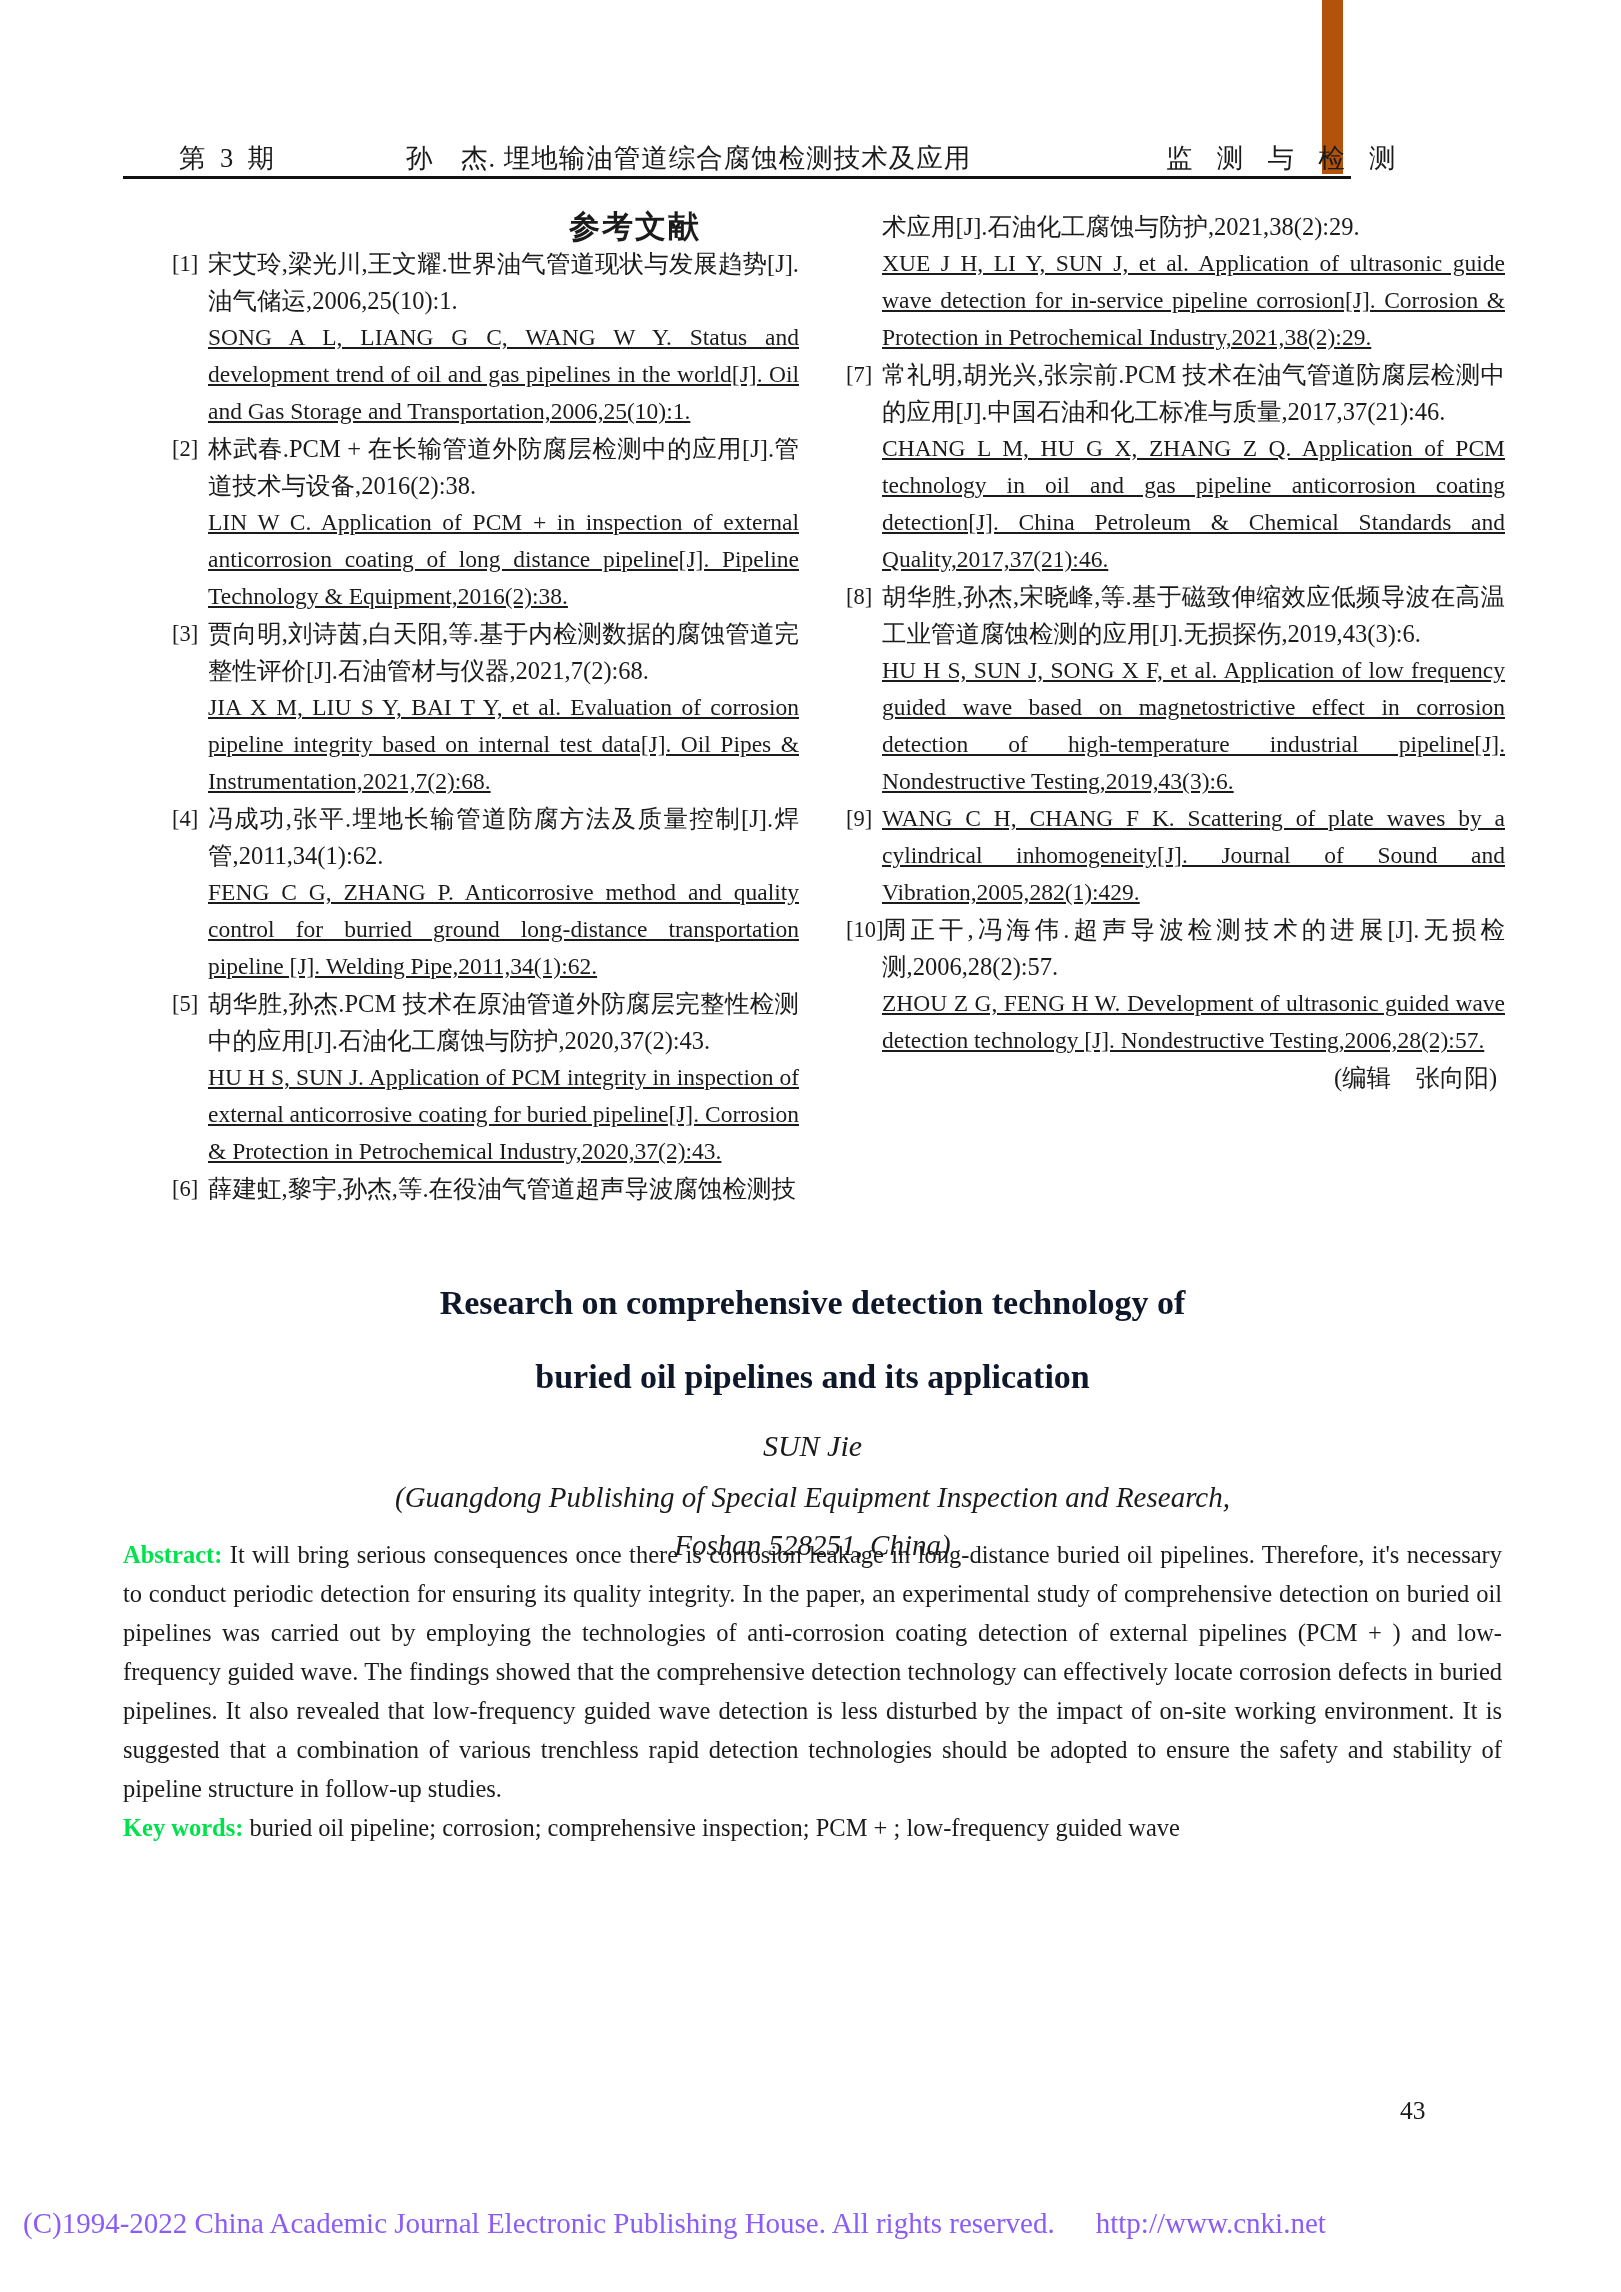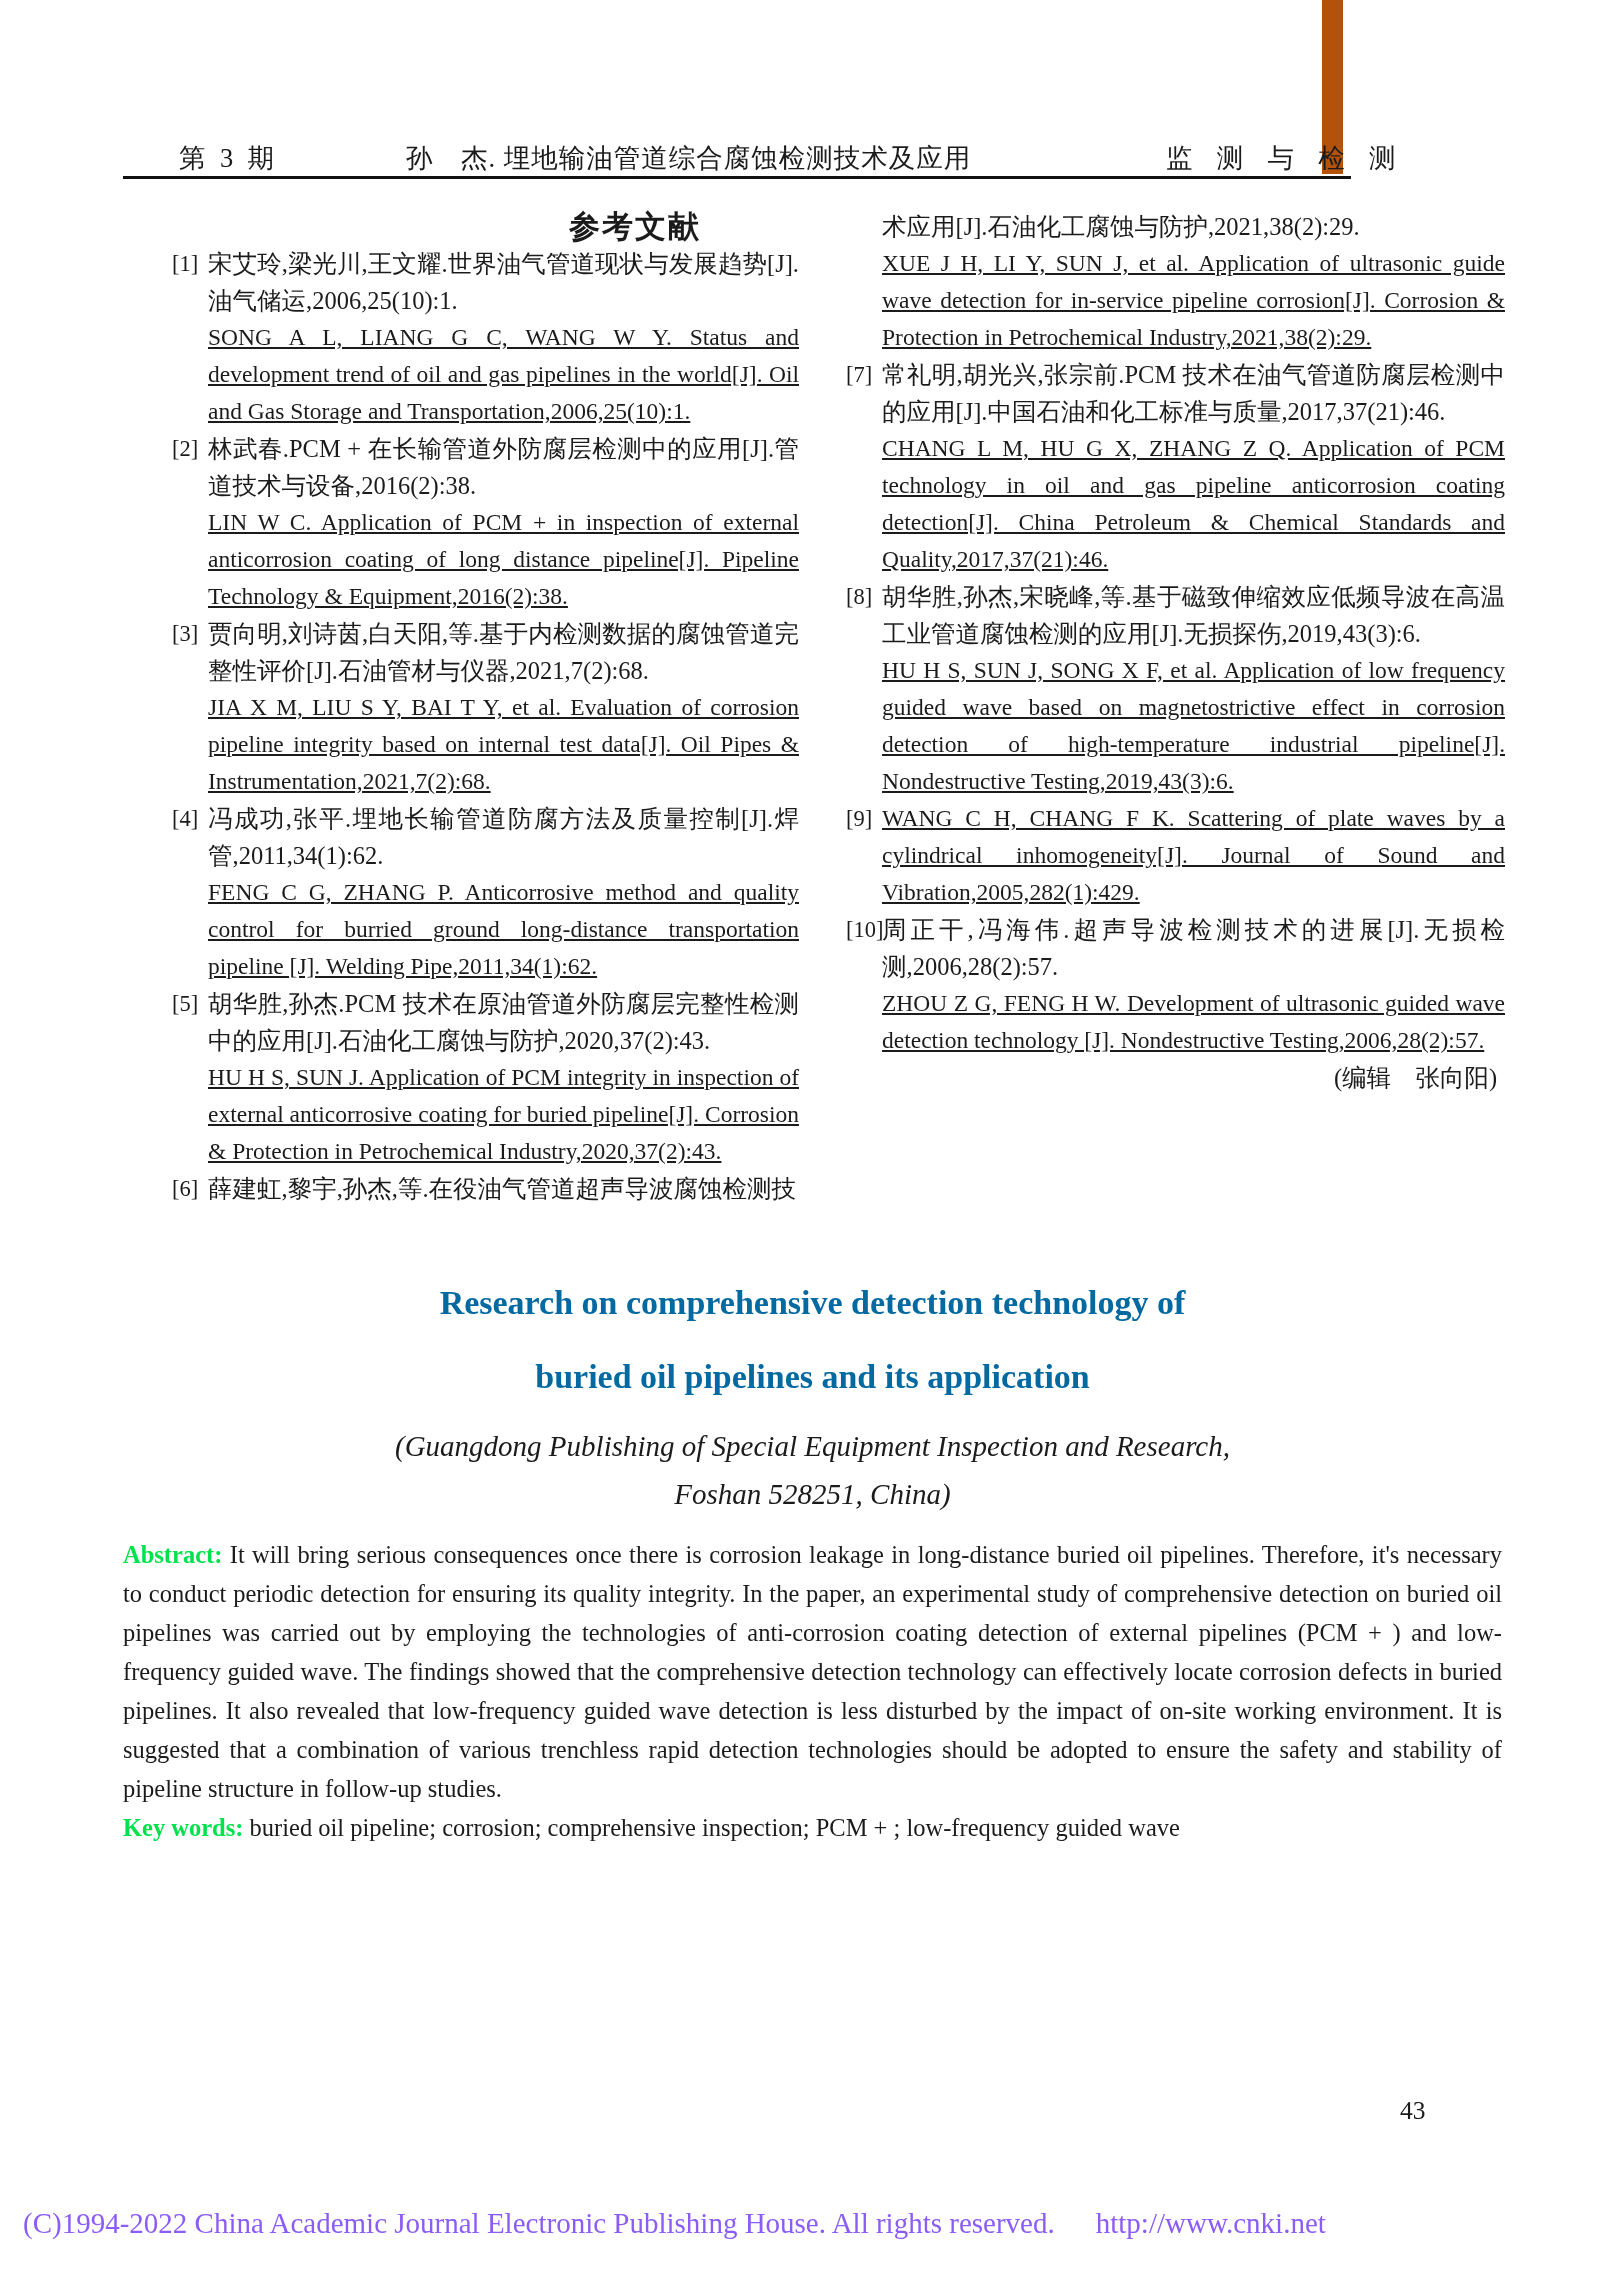--- a/index.html
+++ b/index.html
@@ -119,24 +119,25 @@
           <span class="ref-num">[10]</span>
           <p class="ref-para zh">周正干,冯海伟.超声导波检测技术的进展[J].无损检测,2006,28(2):57.</p>
           <p class="ref-para en">ZHOU Z G, FENG H W. Development of ultrasonic guided wave detection technology [J]. Nondestructive Testing,2006,28(2):57.</p>
         </div>
       </div>
     <div class="editor-note">(编辑　张向阳)</div>
   </div>
 </div>
 
 <div class="eng">
-  <div class="eng-title" style="color: #0369a1;">
+  <div class="eng-title" style="color: #0f172a;">
     <div>Research on comprehensive detection technology of</div>
     <div>buried oil pipelines and its application</div>
   </div>
+  <div class="eng-author">SUN Jie</div>
   <div class="eng-affil">
     <div>(Guangdong Publishing of Special Equipment Inspection and Research,</div>
     <div>Foshan 528251, China)</div>
   </div>
 </div>
 
 <div class="abstract">
   <p><span class="lbl" style="color: rgb(0, 226, 76);">Abstract:</span> <span>It will bring serious consequences once there is corrosion leakage in long-distance buried oil pipelines. Therefore, it's necessary to conduct periodic detection for ensuring its quality integrity. In the paper, an experimental study of comprehensive detection on buried oil pipelines was carried out by employing the technologies of anti-corrosion coating detection of external pipelines (PCM + ) and low-frequency guided wave. The findings showed that the comprehensive detection technology can effectively locate corrosion defects in buried pipelines. It also revealed that low-frequency guided wave detection is less disturbed by the impact of on-site working environment. It is suggested that a combination of various trenchless rapid detection technologies should be adopted to ensure the safety and stability of pipeline structure in follow-up studies.</span></p>
   <p><span class="lbl" style="color: rgb(0, 226, 76);">Key words:</span> <span>buried oil pipeline; corrosion; comprehensive inspection; PCM + ; low-frequency guided wave</span></p>
 </div>

